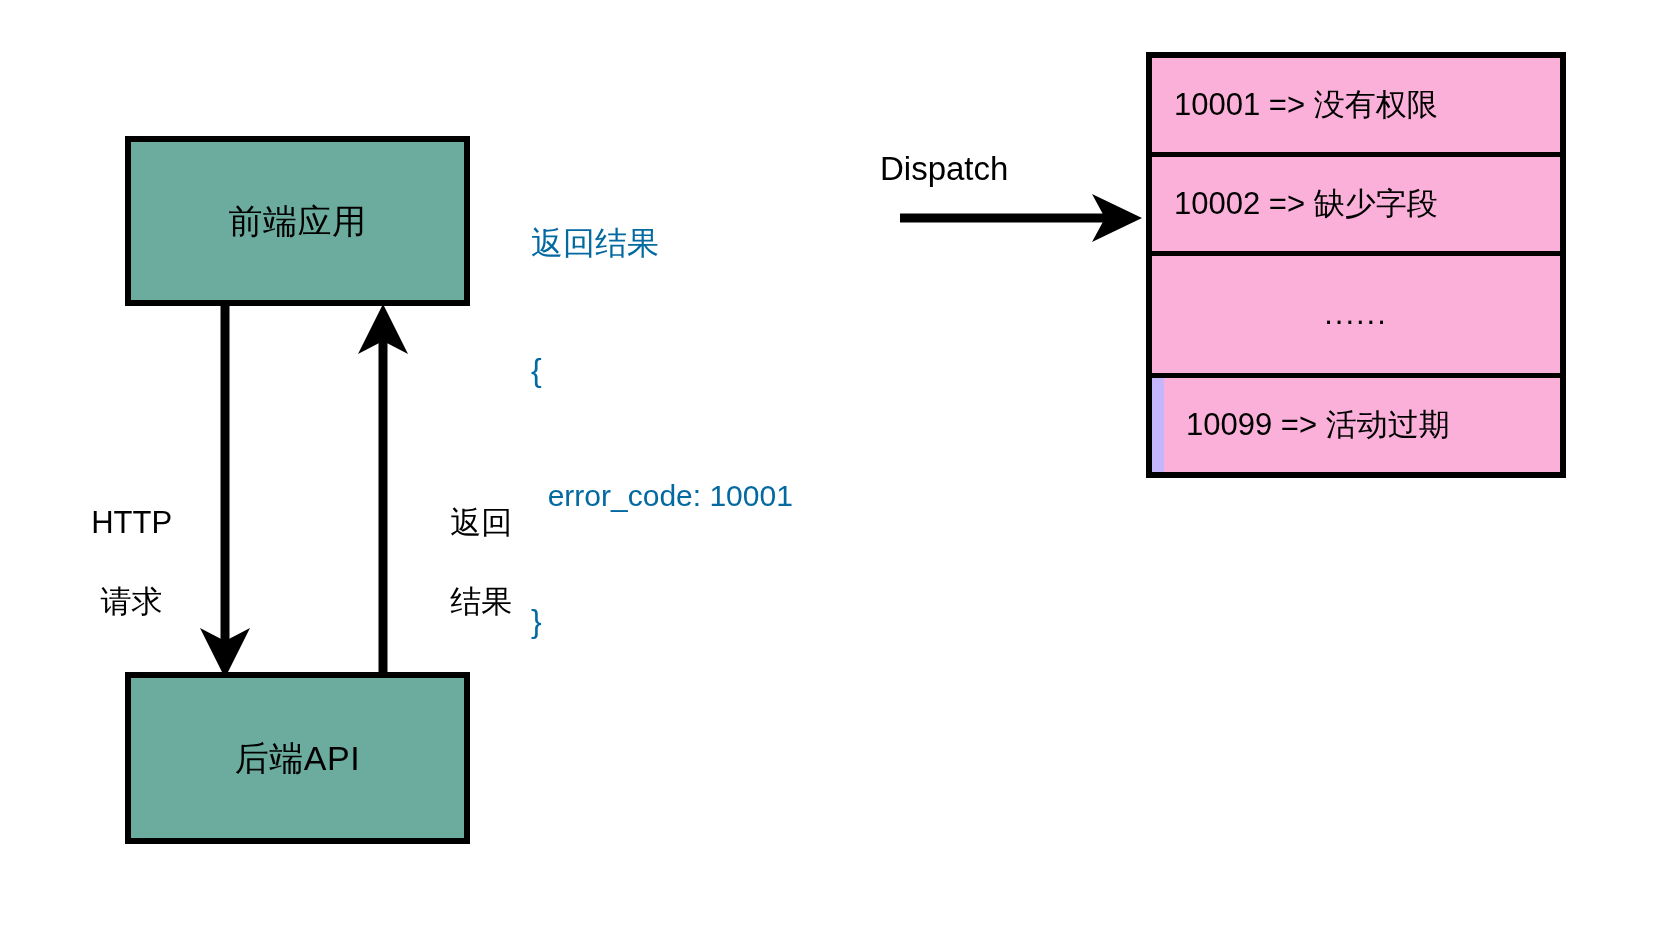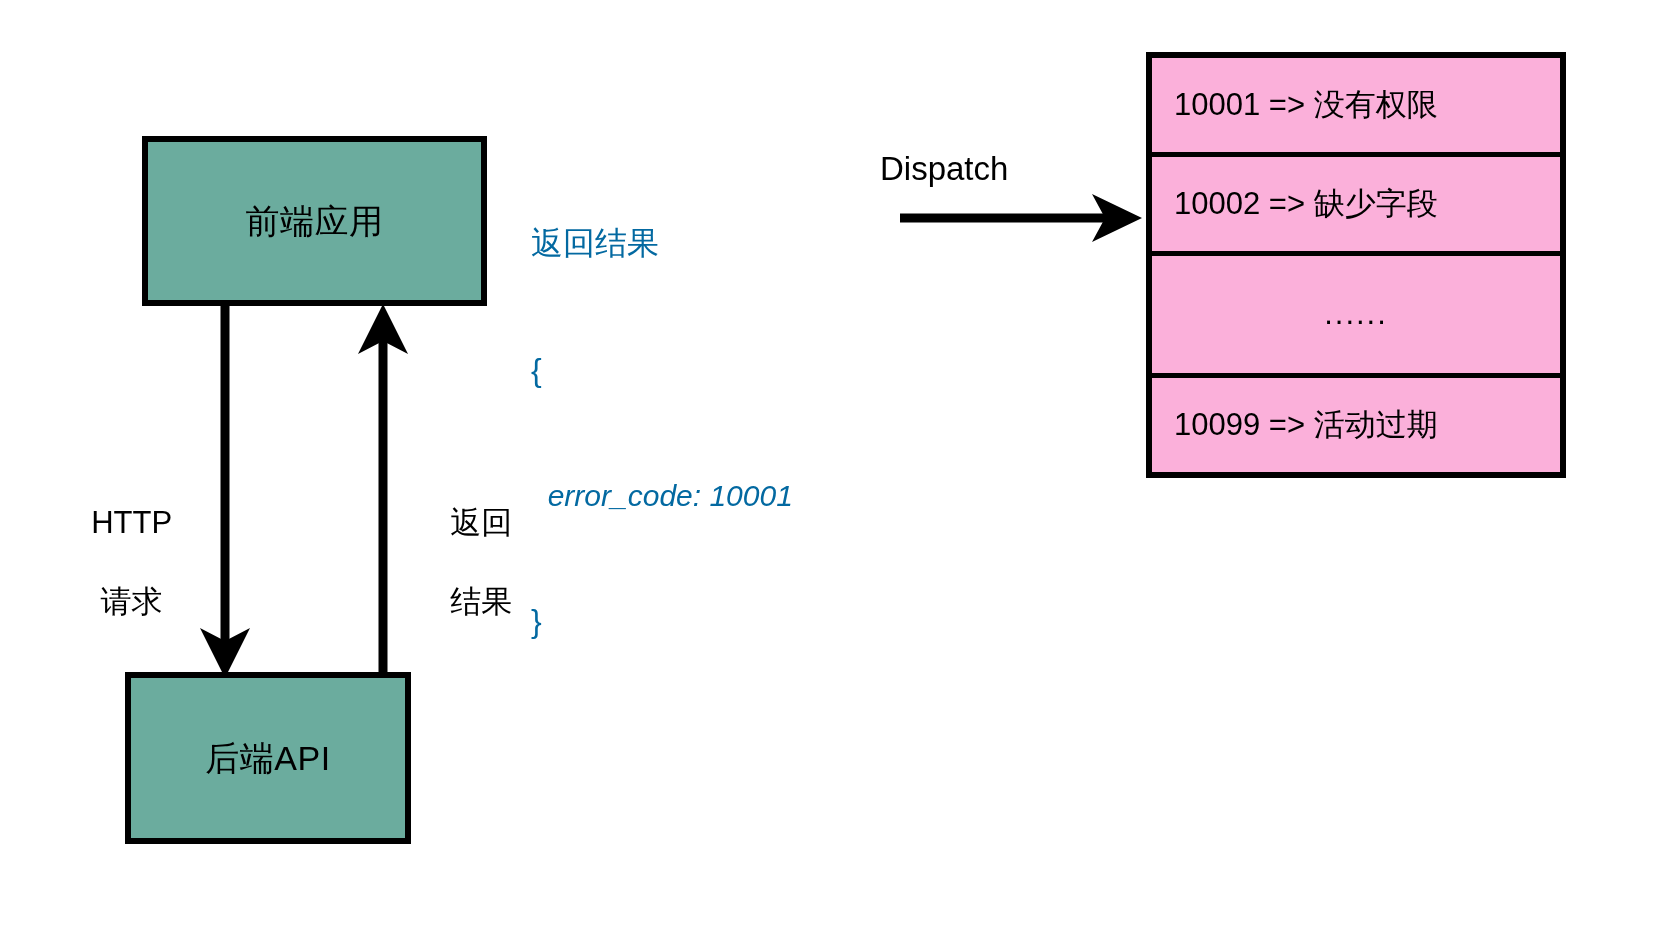--- a/index.html
+++ b/index.html
@@ -32,26 +32,25 @@
     color: #000000;
     letter-spacing: 0.5px;
     white-space: nowrap;
   }
 
   #frontend-box {
     left: 125px;
     top: 136px;
     width: 345px;
     height: 170px;
-    margin-left: 17px;
   }
   #backend-box {
     left: 125px;
     top: 672px;
-    width: 286px;
+    width: 345px;
     height: 172px;
   }
 
   
   #arrow-layer {
     position: absolute;
     left: 0;
     top: 0;
     width: 1666px;
     height: 946px;
@@ -89,21 +88,21 @@
   #response-payload {
     position: absolute;
     left: 531px;
     top: 138px;
     font-size: 32px;
     line-height: 1.32;
     color: #0369a1;
     white-space: pre;
   }
   #response-payload .payload-line { display: block; }
-  #response-payload .payload-code { font-size: 30px; font-style: italic; }
+  #response-payload .payload-code { font-size: 30px; }
 
   
   #error-code-table {
     position: absolute;
     left: 1146px;
     top: 52px;
     width: 420px;
     height: 426px;
     box-sizing: border-box;
     border: 6px solid #000000;
@@ -118,20 +117,21 @@
     display: flex;
     align-items: center;
     padding-left: 22px;
     color: #000000;
     font-size: 31px;
     white-space: nowrap;
     flex: 1 1 0;
   }
   #error-code-table .err-row:last-child {
     border-bottom: none;
+    margin-left: 12px;
   }
   #error-code-table .err-row.ellipsis-row {
     justify-content: center;
     padding-left: 0;
     letter-spacing: 2px;
     flex: 1.25 1 0;
   }
 </style>
 </head>
 <body>

